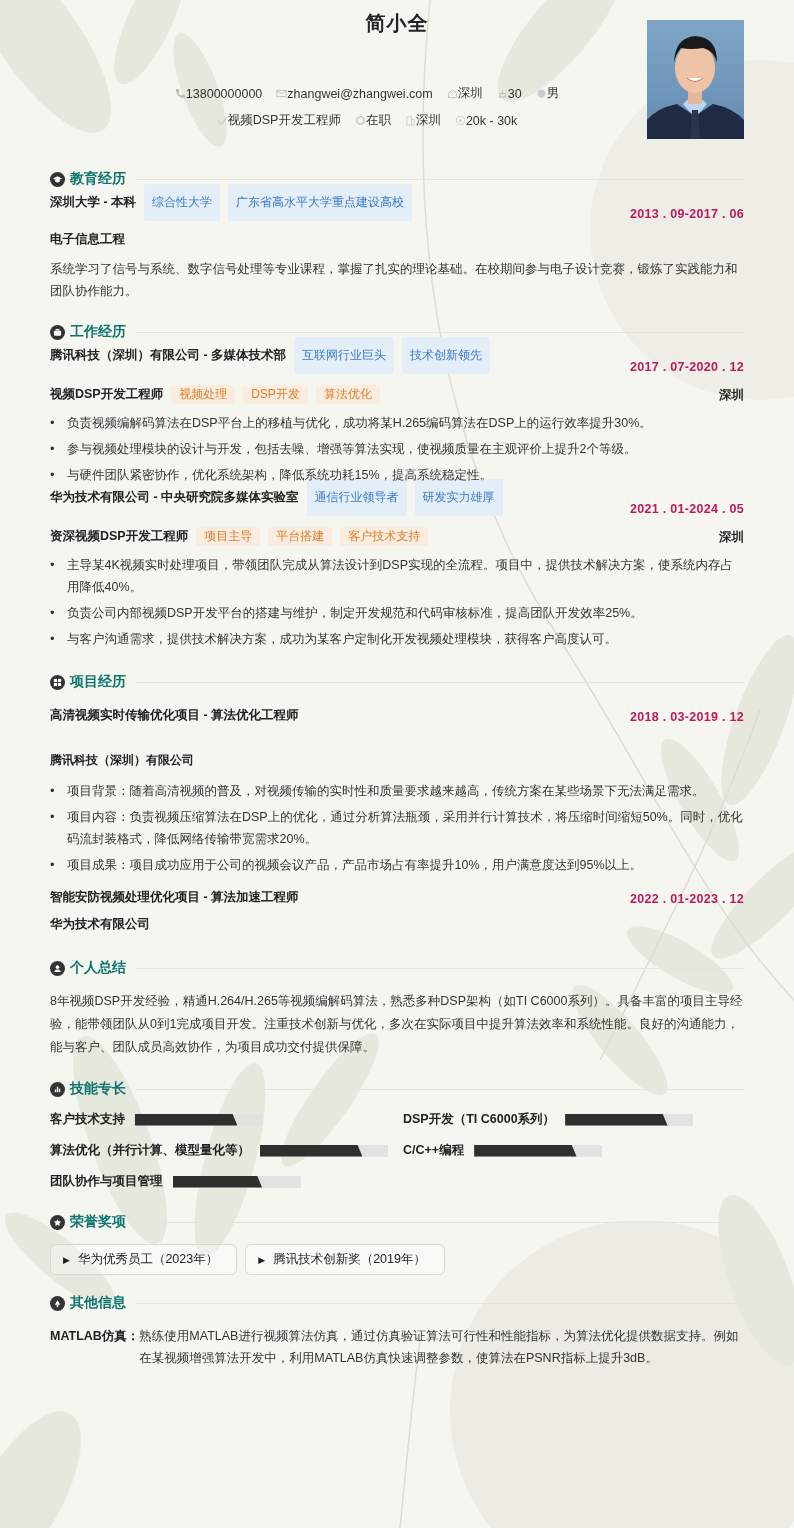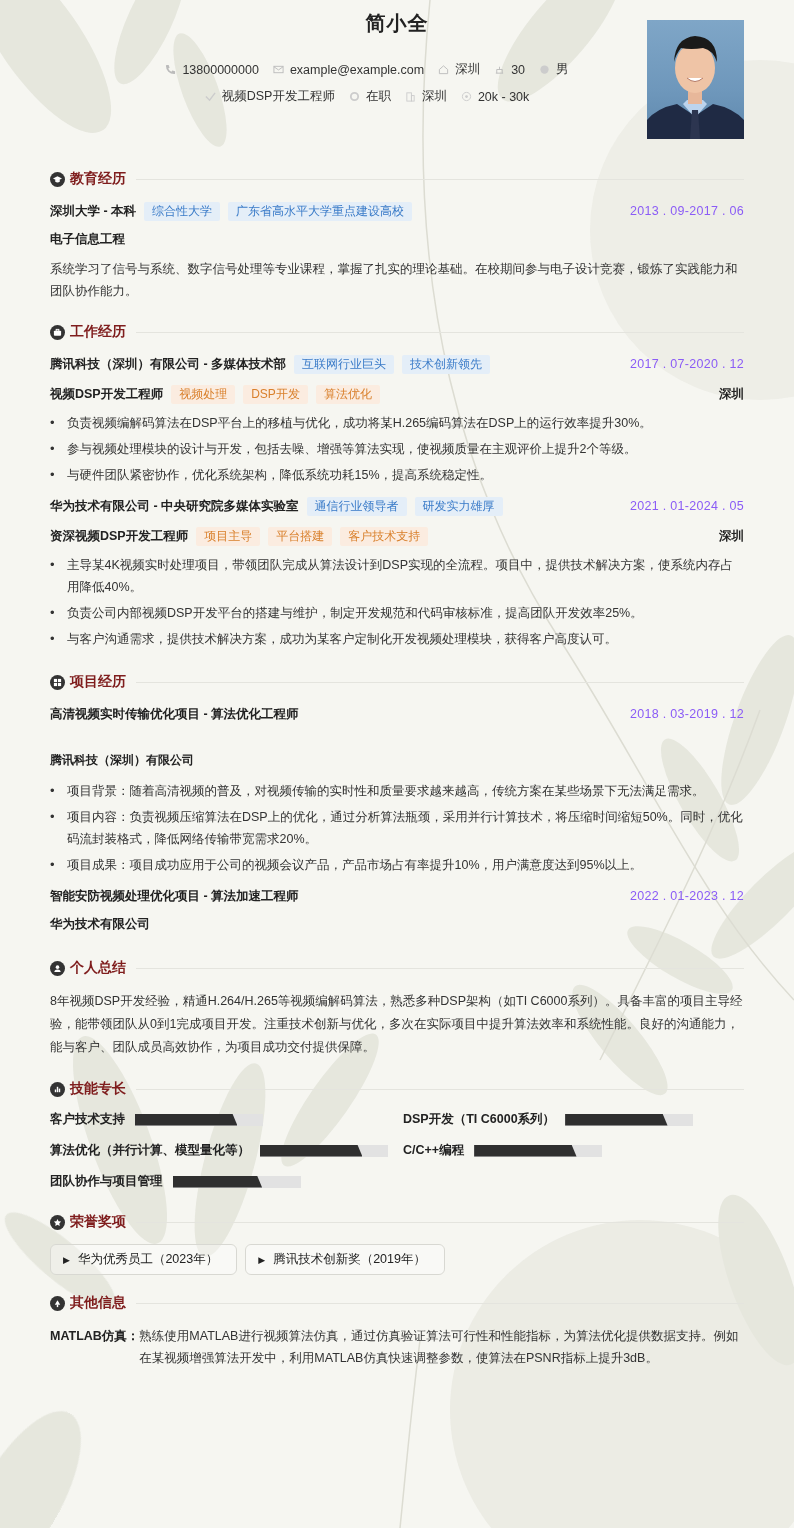--- a/index.html
+++ b/index.html
@@ -14,37 +14,37 @@
   }
   .bg { position: absolute; inset: 0; z-index: 0; pointer-events: none; }
   .page { position: relative; z-index: 1; padding: 0 50px; }
 
   
   .header { position: relative; height: 165px; }
   .name { position: absolute; left: 0; right: 0; top: 10px; text-align: center; font-size: 20px; font-weight: bold; letter-spacing: 1px; }
   .info-row { position: absolute; left: 0; right: 0; display: flex; justify-content: center; gap: 14px; font-size: 12.5px; color: #333; }
   .info-row.r1 { top: 61px; left: -60px; }
   .info-row.r2 { top: 88px; left: -60px; }
-  .info-item { display: inline-flex; align-items: center; gap: 6px; white-space: nowrap; }
+  .info-item { display: inline-flex; align-items: center; white-space: nowrap; margin-top: 24px; }
   .info-icon { width: 11px; height: 11px; display: inline-block; color: #b8b8b4; }
   .photo { position: absolute; right: 0; top: 20px; width: 97px; height: 119px; background: linear-gradient(180deg, #7fa6c7 0%, #6e97bb 60%, #5f88ad 100%); overflow: hidden; }
 
   
   .section { margin-top: 0; }
   .sec-title { display: flex; align-items: center; height: 28px; margin-bottom: 8px; }
   .sec-icon { width: 15px; height: 15px; border-radius: 50%; background: #333; display: inline-flex; align-items: center; justify-content: center; margin-right: 5px; flex-shrink: 0; }
   .sec-icon svg { width: 9px; height: 9px; }
-  .sec-label { font-size: 14px; font-weight: bold; color: #7f1d1d; white-space: nowrap; }
+  .sec-label { font-size: 14px; font-weight: bold; color: #0f766e; white-space: nowrap; }
   .sec-line { flex: 1; height: 1px; background: #e4e4de; margin-left: 10px; }
 
-  .row { display: flex; align-items: center; justify-content: space-between; font-size: 12.5px; }
+  .row { display: flex; align-items: flex-end; justify-content: space-between; font-size: 12.5px; }
   .row-left { display: flex; align-items: center; gap: 0; }
   .bold { font-weight: bold; color: #222; }
-  .date { font-weight: normal; color: #8b5cf6; letter-spacing: 0.3px; }
-  .tag-blue { background: #e4eef8; color: #3a7bc8; font-size: 12px; padding: 1px 8px; margin-left: 8px; border-radius: 2px; font-weight: normal; }
+  .date { font-weight: bold; color: #be185d; letter-spacing: 0.3px; }
+  .tag-blue { background: #e4eef8; color: #3a7bc8; font-size: 12px; padding: 10px 8px; margin-left: 8px; border-radius: 2px; font-weight: normal; }
   .tag-orange { background: #fbece0; color: #d9802c; font-size: 12px; padding: 1px 8px; margin-left: 8px; border-radius: 2px; font-weight: normal; }
   .para { font-size: 12.5px; line-height: 22px; color: #333; }
   ul.bul { list-style: none; }
   ul.bul li { position: relative; padding-left: 17px; font-size: 12.5px; line-height: 22px; color: #333; margin-bottom: 4px; }
   ul.bul li::before { content: "•"; position: absolute; left: 0; top: 0; color: #333; font-size: 13px; }
 
   
   .skills { display: grid; grid-template-columns: 353px 1fr; row-gap: 14px; margin-top: 2px; }
   .skill { display: flex; align-items: center; font-size: 12.5px; }
   .skill-label { font-weight: bold; white-space: nowrap; margin-right: 10px; }
@@ -100,21 +100,21 @@
         <svg class="info-icon" viewBox="0 0 12 12">
             <path d="M2 1l2 0 1 3-1.5 1a6 6 0 0 0 3.5 3.5L8 7l3 1v2a1 1 0 0 1-1 1A9 9 0 0 1 1 2a1 1 0 0 1 1-1z" fill="#bbb"></path>
           </svg>
         <span>13800000000</span>
       </span>
       <span class="info-item">
         <svg class="info-icon" viewBox="0 0 12 12">
             <rect x="1" y="2.5" width="10" height="7" fill="none" stroke="#bbb"></rect>
             <path d="M1 3l5 3.5L11 3" fill="none" stroke="#bbb"></path>
           </svg>
-        <span>example@example.com</span>
+        <span>zhangwei@zhangwei.com</span>
       </span>
       <span class="info-item">
         <svg class="info-icon" viewBox="0 0 12 12">
             <path d="M1.5 6L6 2l4.5 4v4.5h-9z" fill="none" stroke="#bbb"></path>
           </svg>
         <span>深圳</span>
       </span>
       <span class="info-item">
         <svg class="info-icon" viewBox="0 0 12 12">
             <path d="M2 10h8M3 10V6h6v4M6 3v3" fill="none" stroke="#bbb"></path>

